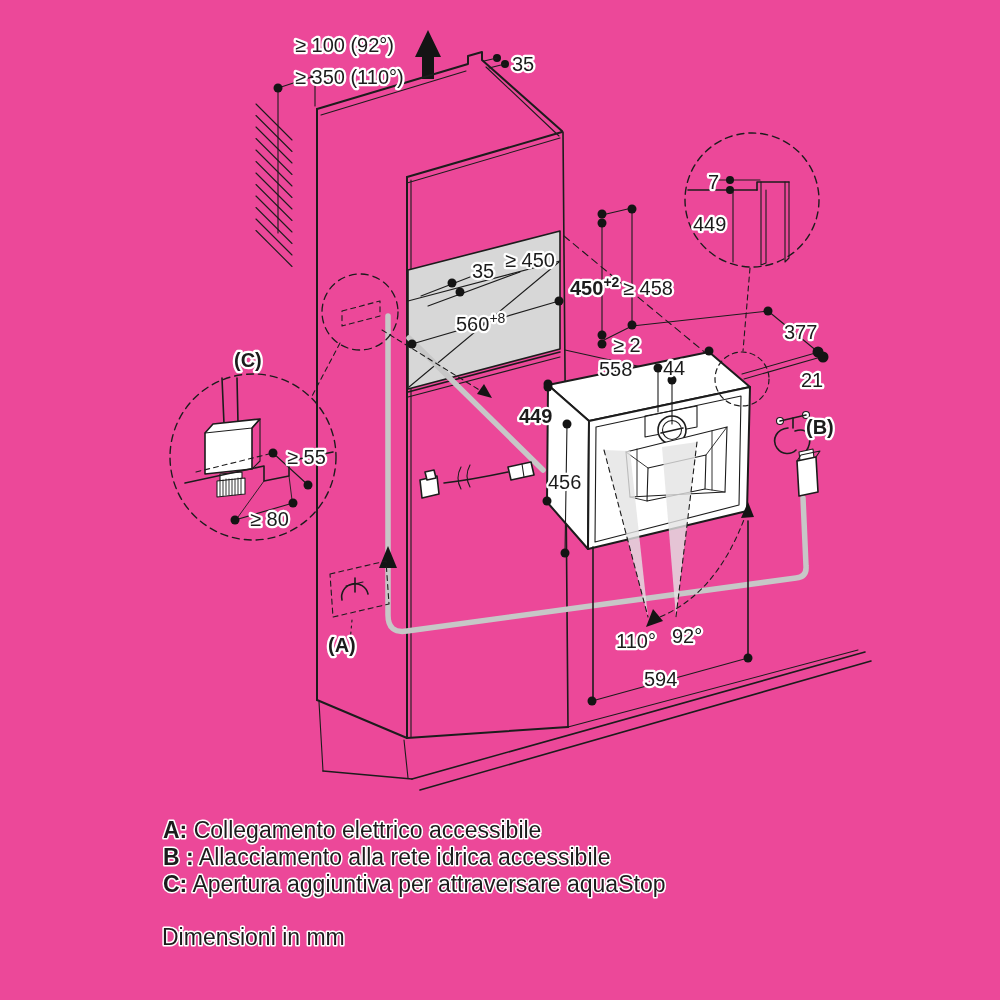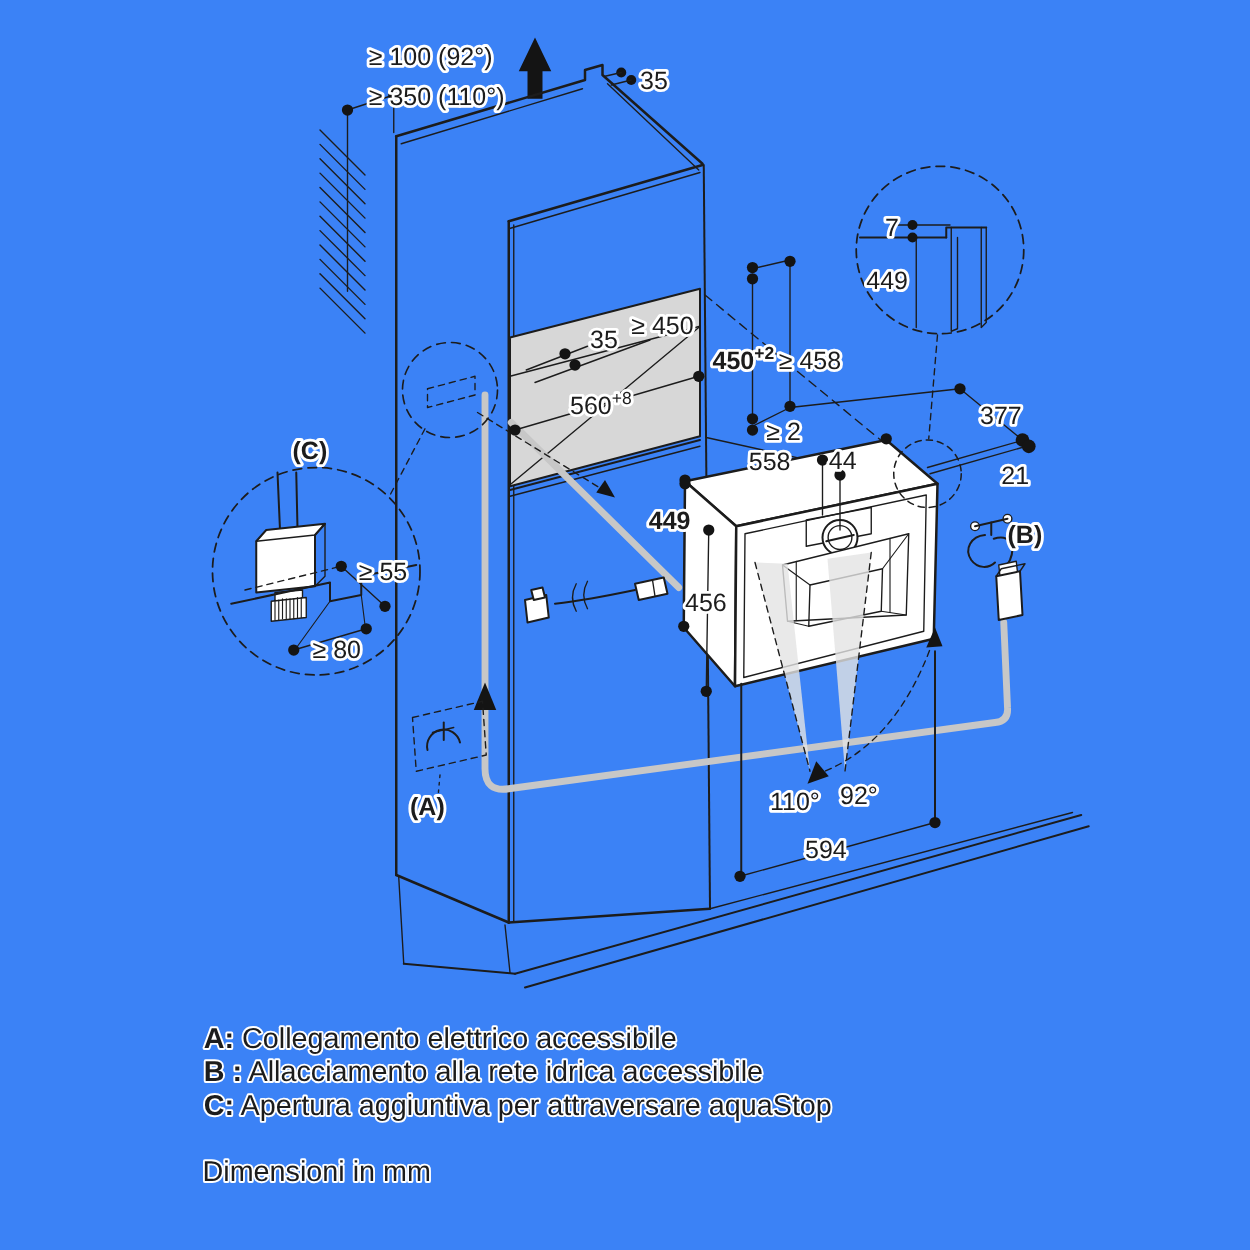--- a/index.html
+++ b/index.html
@@ -1,16 +1,16 @@
 <!DOCTYPE html>
 <html><head>
 <meta charset="utf-8">
 <style>
   html,body{margin:0;padding:0;background:#ffffff;}
-  .page{width:1000px;height:1000px;position:relative;background:#3b82f6;overflow:hidden;}
+  .page{width:1000px;height:1000px;position:relative;background:#ec4899;overflow:hidden;}
   svg{display:block;}
   svg text{
     font-family:"Liberation Sans", sans-serif;
     fill:#1c1c1c;
     font-size:20px;
     paint-order:stroke;
     stroke:#ffffff;
     stroke-width:4.5px;
     stroke-linejoin:round;
   }

